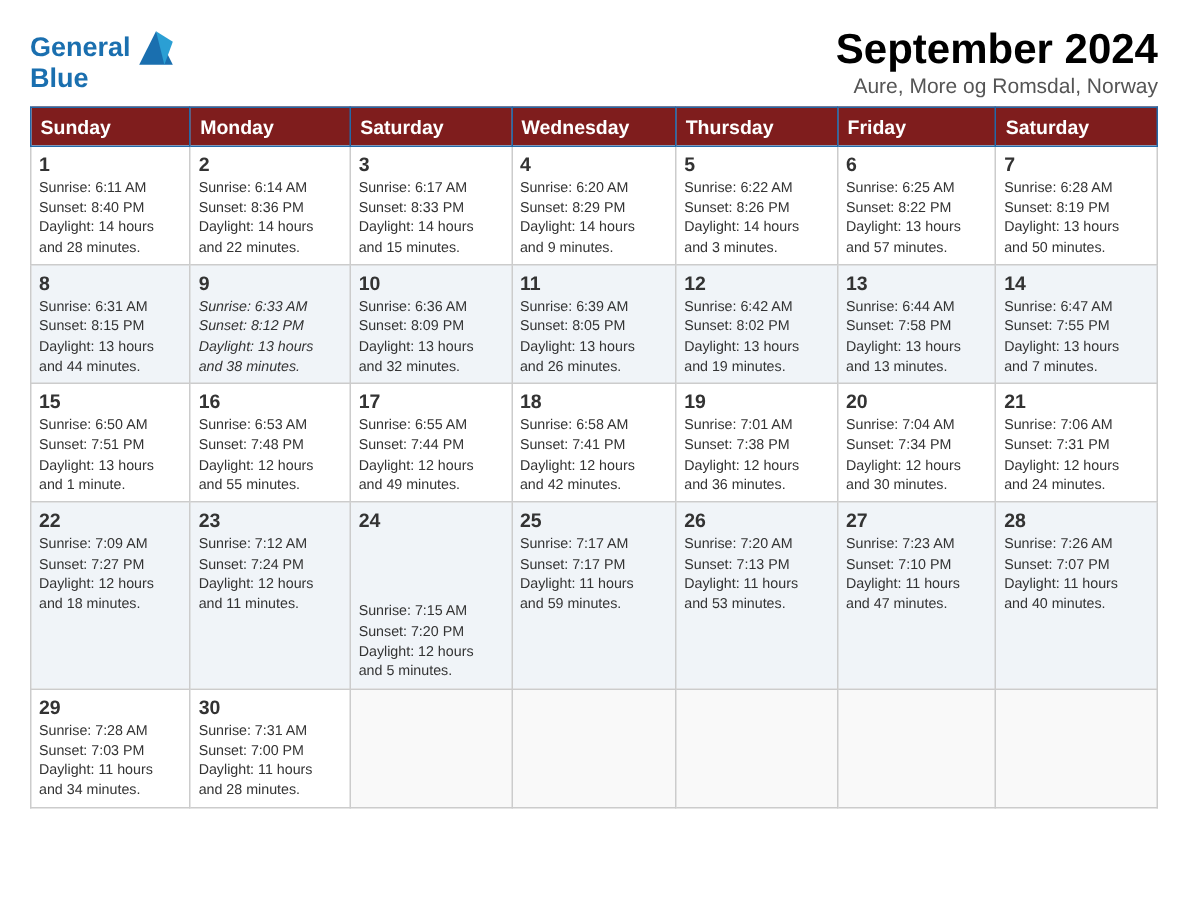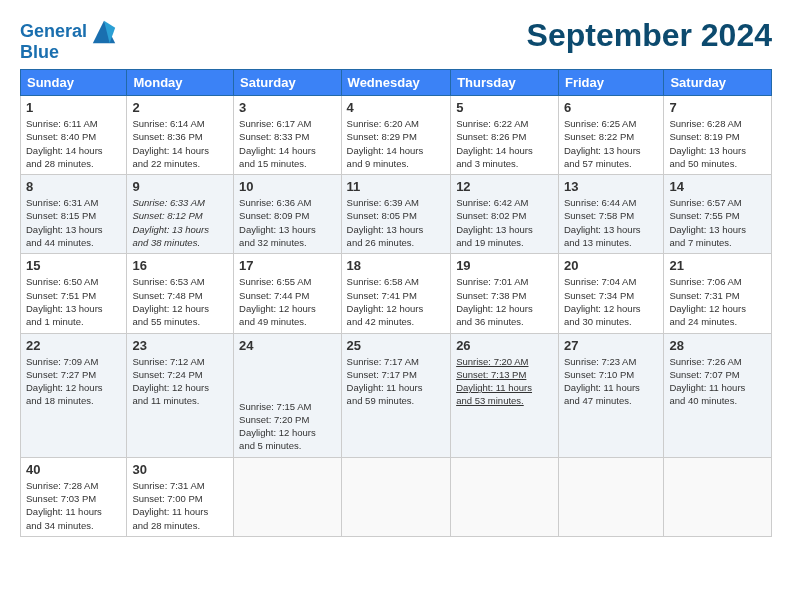--- a/index.html
+++ b/index.html
@@ -37,36 +37,36 @@
     }
     .logo-icon {
       width: 28px;
       height: 28px;
       margin-left: 3px;
     }
     .title-area {
       text-align: right;
     }
     .month-title {
-      font-size: 32px;
+      font-size: 28px;
       font-weight: bold;
-      color: #0c4a6e;
+      color: #000000;
       line-height: 1.1;
     }
     .subtitle {
       font-size: 14px;
       color: #555;
     }
     .calendar-table {
       width: 100%;
       border-collapse: collapse;
       margin-top: 4px;
     }
     .calendar-table th {
-      background: #3b82f6;
+      background: #7f1d1d;
       color: #fff;
       font-size: 13px;
       font-weight: bold;
       padding: 5px 6px;
       text-align: left;
       border: 1px solid #2269a8;
     }
     .calendar-table td {
       border: 1px solid #ccc;
       vertical-align: top;
@@ -111,20 +111,21 @@
             <polygon points="20,4 36,14 28,36" fill="#2b9fd4"></polygon>
           </svg>
         </div>
         <div style="display:flex;align-items:center;margin-top:-4px;">
           <span style="font-size:18px;font-weight:bold;color:#1a6faf;">Blue</span>
         </div>
       </div>
     </div>
     <div class="title-area">
       <div class="month-title">September 2024</div>
+      <div class="subtitle">Aure, More og Romsdal, Norway</div>
     </div>
   </div>
 
   <table class="calendar-table">
     <thead>
       <tr>
 
       <th>Sunday</th>
           <th>Monday</th>
           <th>Saturday</th>
@@ -225,21 +226,21 @@
           </td>
           <td>
             <span class="day-num">13</span>
             <div class="day-info" style="white-space: pre-line;">Sunrise: 6:44 AM
 Sunset: 7:58 PM
 Daylight: 13 hours
 and 13 minutes.</div>
           </td>
           <td>
             <span class="day-num">14</span>
-            <div class="day-info" style="white-space: pre-line;">Sunrise: 6:57 AM
+            <div class="day-info" style="white-space: pre-line;">Sunrise: 6:47 AM
 Sunset: 7:55 PM
 Daylight: 13 hours
 and 7 minutes.</div>
           </td>
         </tr>
         <tr>
           <td>
             <span class="day-num">15</span>
             <div class="day-info" style="white-space: pre-line;">Sunrise: 6:50 AM
 Sunset: 7:51 PM
@@ -313,21 +314,21 @@
           </td>
           <td>
             <span class="day-num">25</span>
             <div class="day-info" style="white-space: pre-line;">Sunrise: 7:17 AM
 Sunset: 7:17 PM
 Daylight: 11 hours
 and 59 minutes.</div>
           </td>
           <td>
             <span class="day-num">26</span>
-            <div class="day-info" style="white-space: pre-line; text-decoration: underline;">Sunrise: 7:20 AM
+            <div class="day-info" style="white-space: pre-line;">Sunrise: 7:20 AM
 Sunset: 7:13 PM
 Daylight: 11 hours
 and 53 minutes.</div>
           </td>
           <td>
             <span class="day-num">27</span>
             <div class="day-info" style="white-space: pre-line;">Sunrise: 7:23 AM
 Sunset: 7:10 PM
 Daylight: 11 hours
 and 47 minutes.</div>
@@ -335,21 +336,21 @@
           <td>
             <span class="day-num">28</span>
             <div class="day-info" style="white-space: pre-line;">Sunrise: 7:26 AM
 Sunset: 7:07 PM
 Daylight: 11 hours
 and 40 minutes.</div>
           </td>
         </tr>
         <tr>
           <td>
-            <span class="day-num">40</span>
+            <span class="day-num">29</span>
             <div class="day-info" style="white-space: pre-line;">Sunrise: 7:28 AM
 Sunset: 7:03 PM
 Daylight: 11 hours
 and 34 minutes.</div>
           </td>
           <td>
             <span class="day-num">30</span>
             <div class="day-info" style="white-space: pre-line;">Sunrise: 7:31 AM
 Sunset: 7:00 PM
 Daylight: 11 hours

